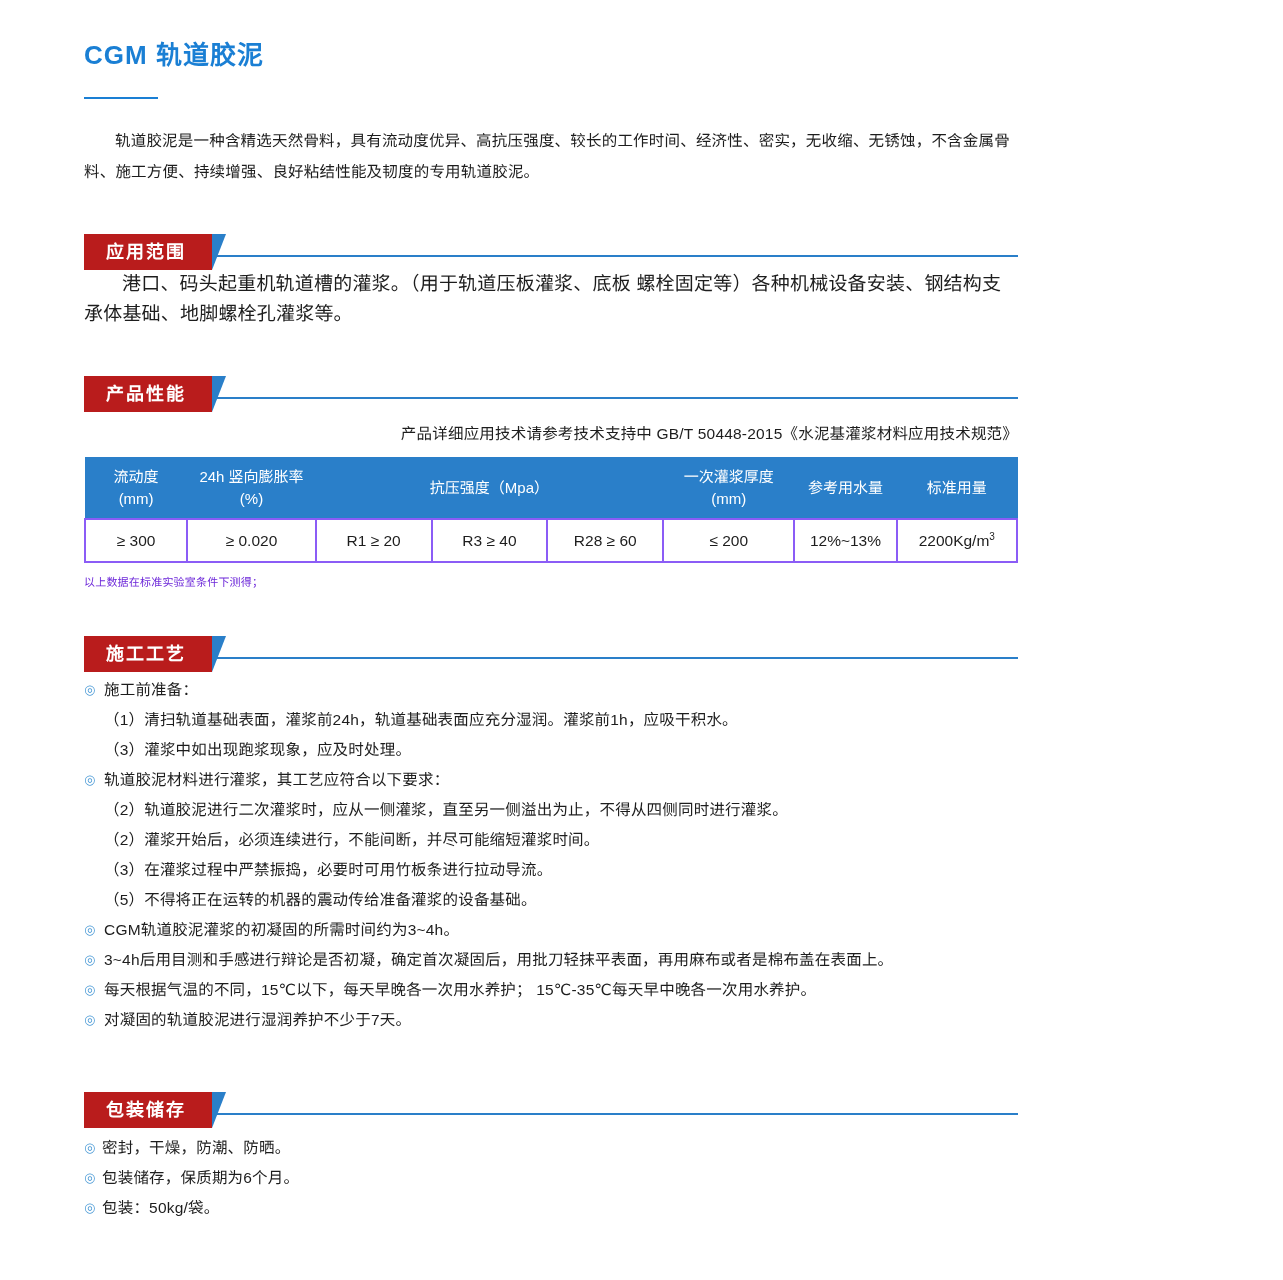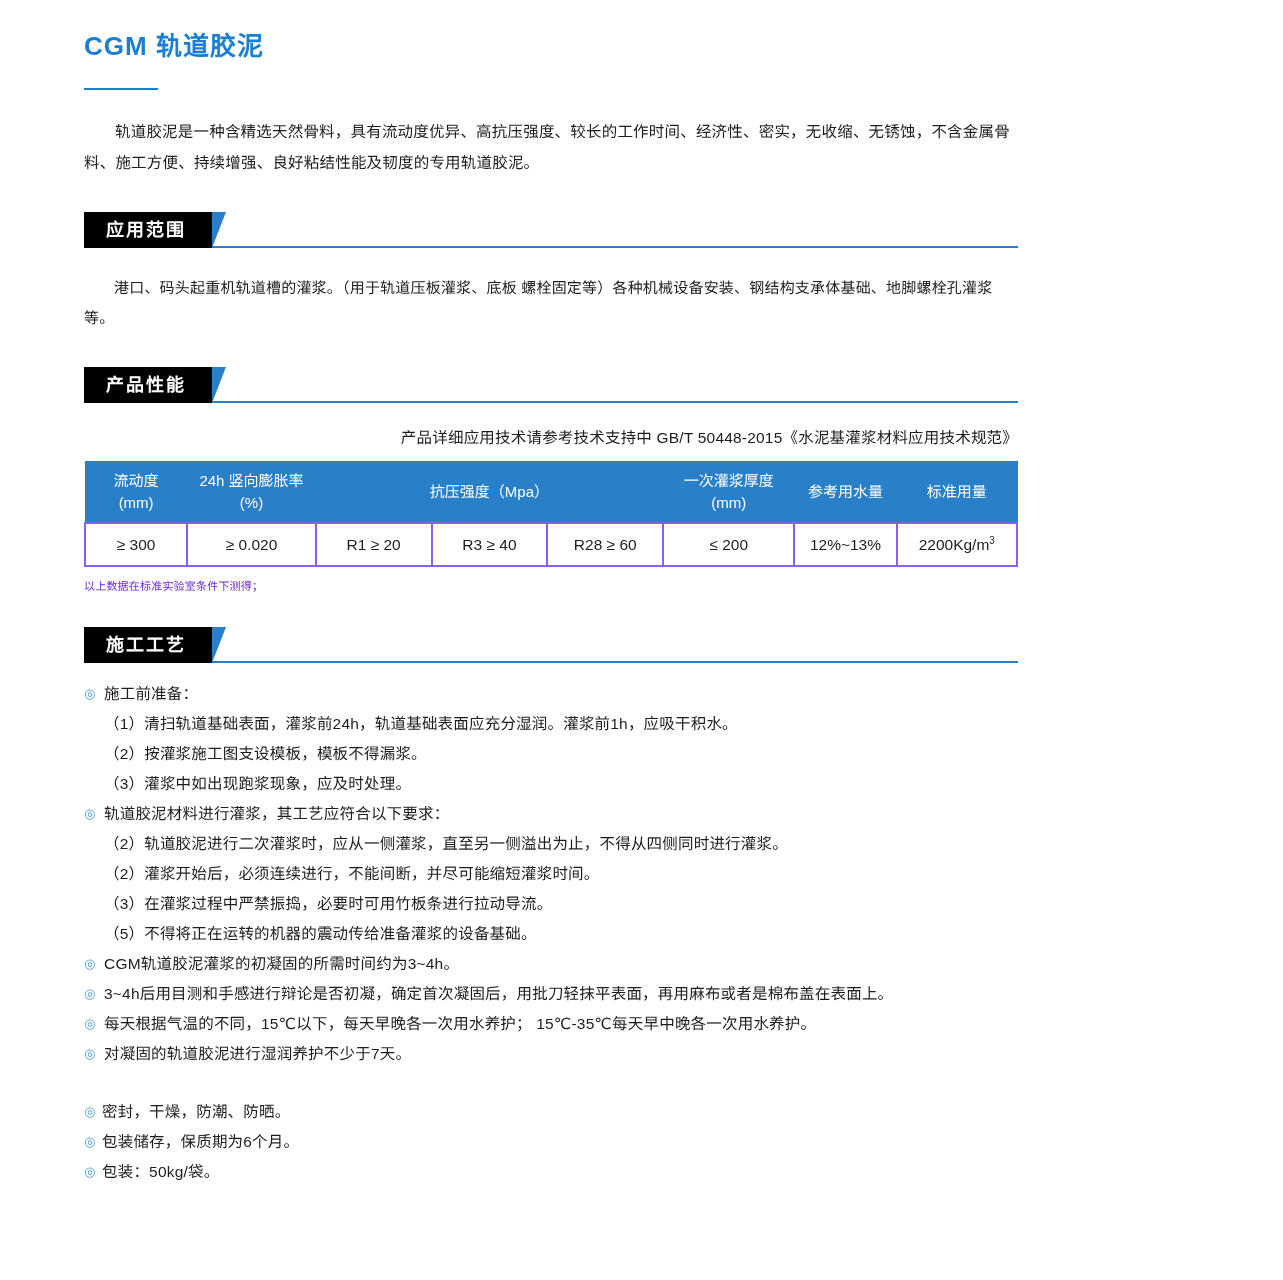--- a/index.html
+++ b/index.html
@@ -12,21 +12,21 @@
     min-height: 1280px;
     font-family: "Liberation Sans", "DejaVu Sans", sans-serif;
     color: #222;
     -webkit-font-smoothing: antialiased;
   }
   .page {
     position: relative;
     width: 1122px;
     min-height: 1280px;
     box-sizing: border-box;
-    padding: 7px 104px 0 84px;
+    padding: 16px 104px 0 84px;
   }
 
   
   .doc-title {
     font-size: 26px;
     font-weight: bold;
     color: #1a7fd4;
     letter-spacing: 1px;
     padding-top: 18px;
     margin: 0 0 0 0;
@@ -52,30 +52,31 @@
 
   
   .section-head {
     position: relative;
     margin-top: 34px;
     height: 36px;
   }
   .section-head .tag {
     position: relative;
     display: inline-block;
-    background: #000000;
+    background: #b91c1c;
     color: #ffffff;
     font-size: 18px;
     font-weight: bold;
     letter-spacing: 2px;
     line-height: 36px;
     height: 36px;
     padding: 0 26px 0 22px;
     z-index: 2;
     box-sizing: border-box;
+    margin-top: 13px;
   }
   .section-head .tag::after {
     content: "";
     position: absolute;
     right: -14px;
     top: 0;
     width: 0;
     height: 0;
     border-top: 36px solid #2a7fc9;
     border-right: 14px solid transparent;
@@ -85,24 +86,24 @@
     left: 0;
     right: 0;
     bottom: 0;
     height: 2px;
     background: #2a7fc9;
     z-index: 1;
   }
 
   
   .section-body {
-    font-size: 15px;
+    font-size: 19px;
     line-height: 30px;
     color: #1d1d1d;
-    margin-top: 25px;
+    margin-top: 12px;
     text-indent: 2em;
     letter-spacing: 0.2px;
   }
 
   
   .perf-note {
     text-align: right;
     font-size: 15.5px;
     color: #1d1d1d;
     margin-top: 22px;
@@ -248,21 +249,20 @@
     <span class="tag">施工工艺</span>
     <span class="underline"></span>
   </div>
 
   <div class="bullets">
     <div class="b-row">
         <span class="dot">◎</span>
         <span class="txt">施工前准备：</span>
       </div>
     <div class="n-row">（1）清扫轨道基础表面，灌浆前24h，轨道基础表面应充分湿润。灌浆前1h，应吸干积水。</div>
-    <div class="n-row">（2）按灌浆施工图支设模板，模板不得漏浆。</div>
     <div class="n-row">（3）灌浆中如出现跑浆现象，应及时处理。</div>
     <div class="b-row">
         <span class="dot">◎</span>
         <span class="txt">轨道胶泥材料进行灌浆，其工艺应符合以下要求：</span>
       </div>
     <div class="n-row">（2）轨道胶泥进行二次灌浆时，应从一侧灌浆，直至另一侧溢出为止，不得从四侧同时进行灌浆。</div>
     <div class="n-row">（2）灌浆开始后，必须连续进行，不能间断，并尽可能缩短灌浆时间。</div>
     <div class="n-row">（3）在灌浆过程中严禁振捣，必要时可用竹板条进行拉动导流。</div>
     <div class="n-row">（5）不得将正在运转的机器的震动传给准备灌浆的设备基础。</div>
     <div class="b-row">
@@ -278,20 +278,24 @@
         <span class="txt">每天根据气温的不同，15℃以下，每天早晚各一次用水养护； 15℃-35℃每天早中晚各一次用水养护。</span>
       </div>
     <div class="b-row">
         <span class="dot">◎</span>
         <span class="txt">对凝固的轨道胶泥进行湿润养护不少于7天。</span>
       </div>
   </div>
 
   <div class="spacer-sm"></div>
 
+  <div class="section-head">
+    <span class="tag">包装储存</span>
+    <span class="underline"></span>
+  </div>
 
   <div class="bullets pack">
     <div class="b-row">
         <span class="dot">◎</span>
         <span class="txt">密封，干燥，防潮、防晒。</span>
       </div>
     <div class="b-row">
         <span class="dot">◎</span>
         <span class="txt">包装储存，保质期为6个月。</span>
       </div>

